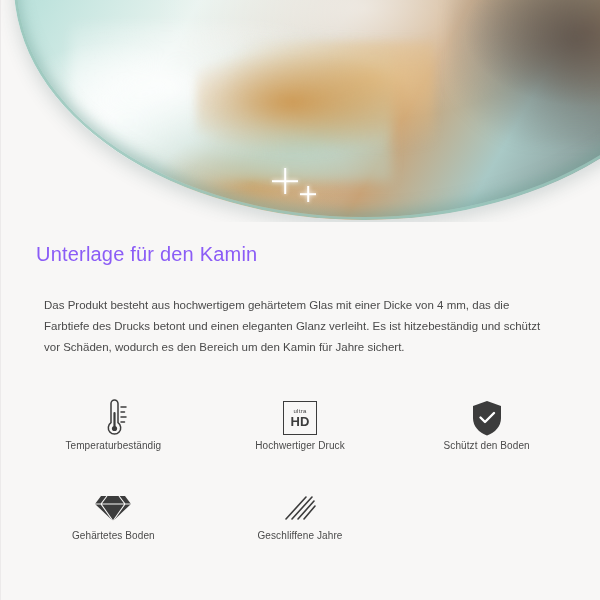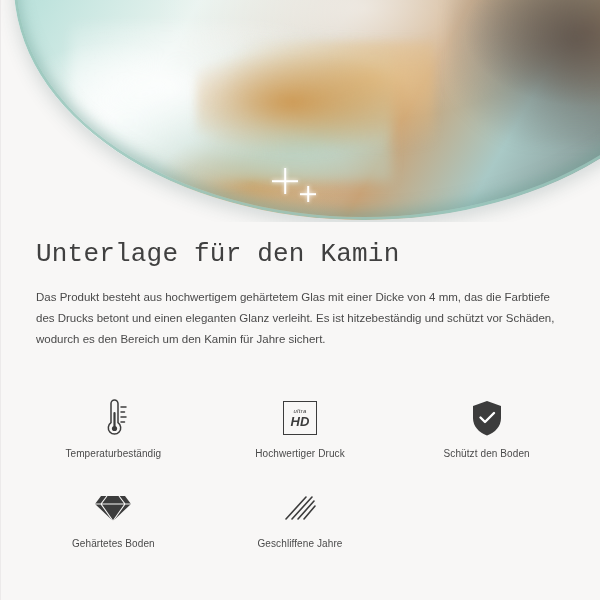--- a/index.html
+++ b/index.html
@@ -121,30 +121,30 @@
   
   .content {
     position: absolute;
     left: 0;
     top: 222px;
     width: 600px;
   }
   .headline {
     margin: 0;
     padding: 16px 36px 0 36px;
-    font-family: Liberation Mono, monospace;
+    font-family: Liberation Sans, sans-serif;
     font-weight: 400;
-    font-size: 26px;
+    font-size: 20px;
     line-height: 33px;
-    color: #404040;
+    color: #8b5cf6;
     letter-spacing: 0.2px;
   }
   .headline .l2 { display: block; }
   .body-copy {
-    margin: 0;
+    margin: 8px;
     padding: 16px 42px 0 36px;
     font-size: 11.5px;
     line-height: 21px;
     color: #4a4a4a;
   }
 
   
   .features {
     position: absolute;
     left: 0;
@@ -161,24 +161,22 @@
     flex-direction: column;
     align-items: center;
     justify-content: flex-start;
   }
   .feature-icon {
     height: 44px;
     display: flex;
     align-items: center;
     justify-content: center;
     color: #3c3c3c;
-    font-style: italic;
   }
   .feature-label {
-    margin-top: 8px;
     font-size: 10px;
     color: #4a4a4a;
     text-align: center;
     letter-spacing: 0.1px;
   }
 
   
   .hd-badge {
     width: 34px;
     height: 34px;

